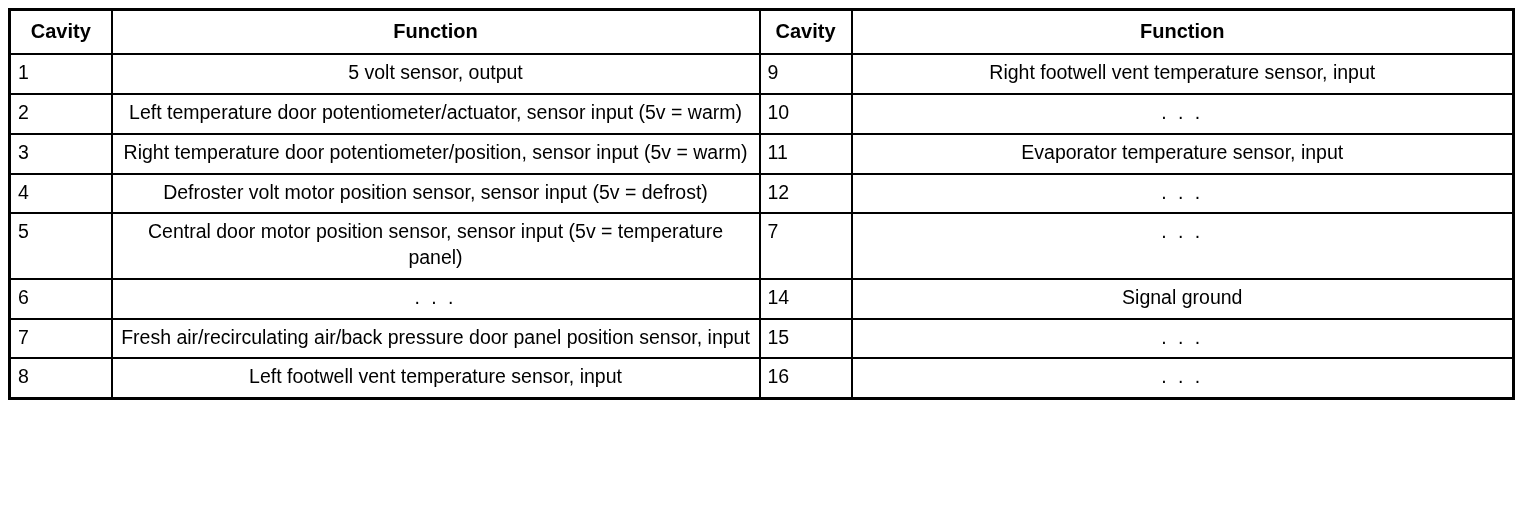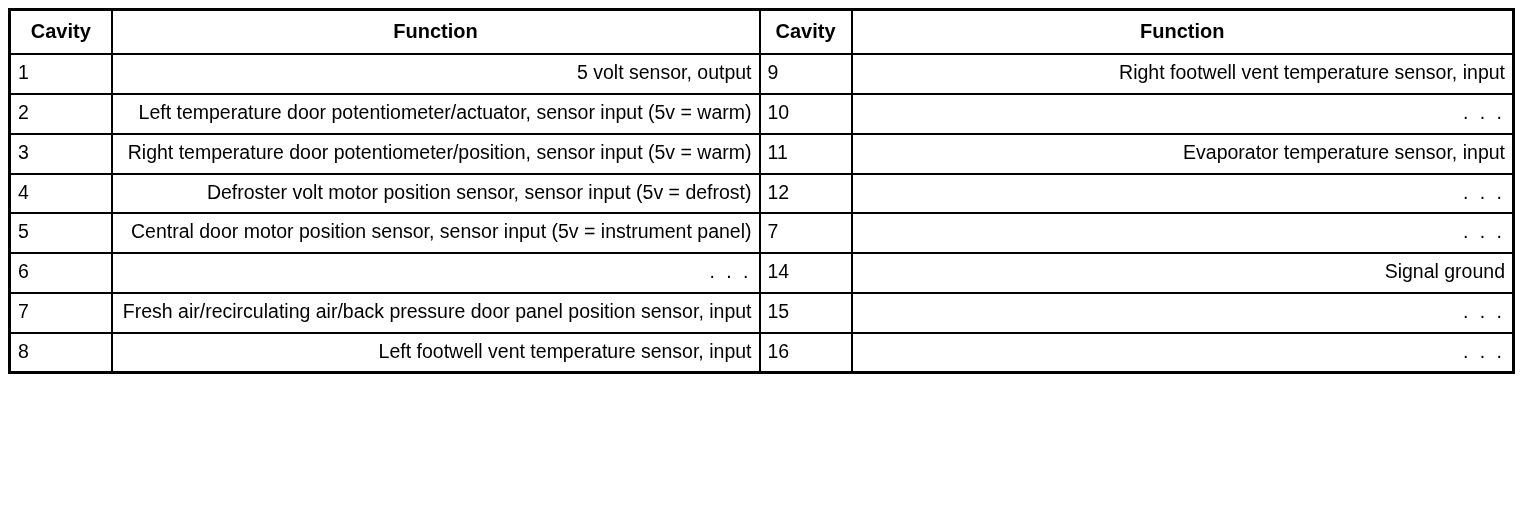--- a/index.html
+++ b/index.html
@@ -44,21 +44,21 @@
     text-align: center;
     padding-top: 7px;
     padding-bottom: 9px;
     font-size: 20px;
   }
   table.pinout td.cavity {
     text-align: left;
     white-space: nowrap;
   }
   table.pinout td.function {
-    text-align: right;
+    text-align: center;
   }
   .dots {
     letter-spacing: 3px;
   }
 </style>
 </head>
 <body>
 
 <div class="sheet">
   <table class="pinout">
@@ -96,21 +96,21 @@
         <td class="function">Evaporator temperature sensor, input</td>
       </tr>
       <tr>
         <td class="cavity">4</td>
         <td class="function">Defroster volt motor position sensor, sensor input (5v = defrost)</td>
         <td class="cavity">12</td>
         <td class="function dots">. . .</td>
       </tr>
       <tr>
         <td class="cavity">5</td>
-        <td class="function">Central door motor position sensor, sensor input (5v = instrument panel)</td>
+        <td class="function">Central door motor position sensor, sensor input (5v = temperature panel)</td>
         <td class="cavity">7</td>
         <td class="function dots">. . .</td>
       </tr>
       <tr>
         <td class="cavity">6</td>
         <td class="function dots">. . .</td>
         <td class="cavity">14</td>
         <td class="function">Signal ground</td>
       </tr>
       <tr>

